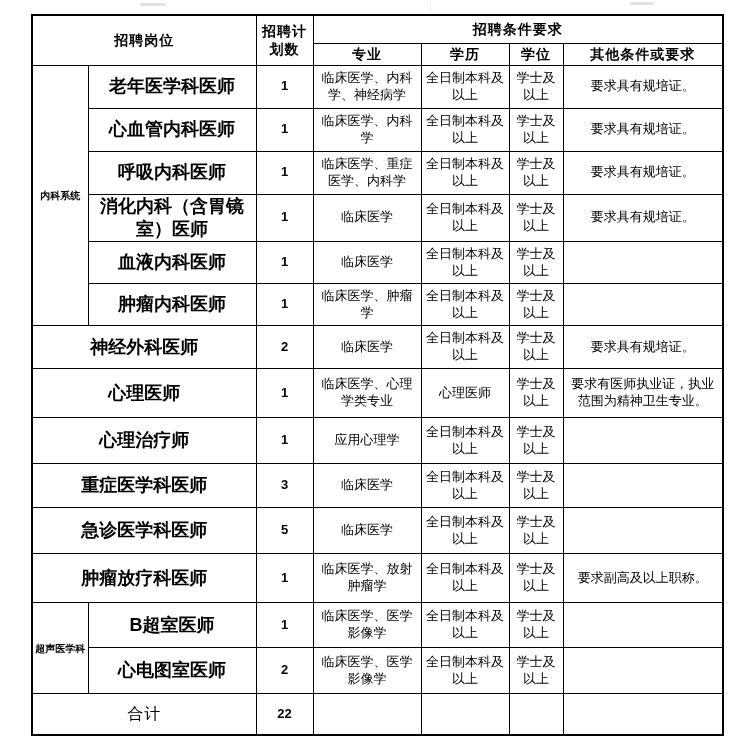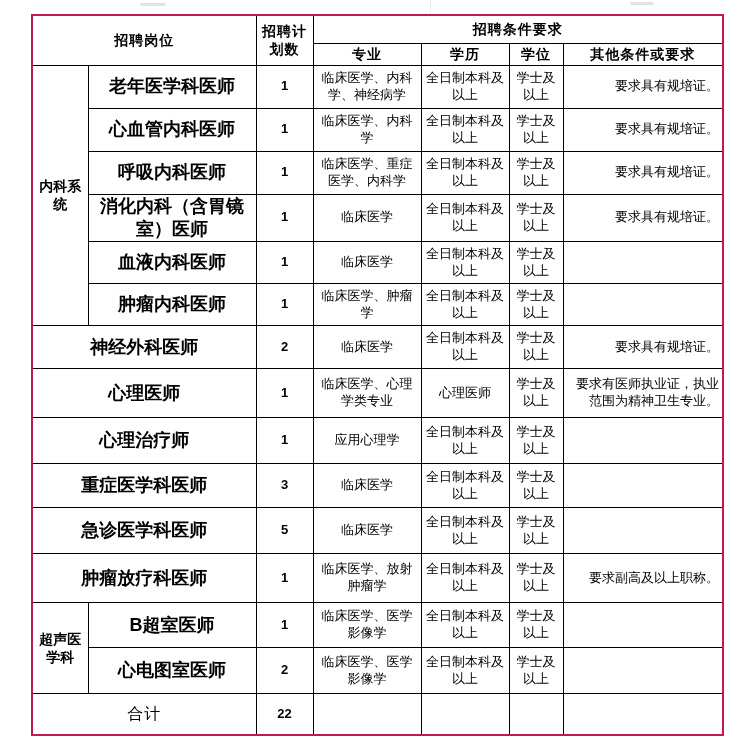--- a/index.html
+++ b/index.html
@@ -17,38 +17,38 @@
   .smudge { position: absolute; background: #e3e3e3; border-radius: 2px; }
   .s1 { left: 140px; top: 3px; width: 26px; height: 3px; }
   .s2 { left: 630px; top: 2px; width: 24px; height: 3px; }
   .s3 { left: 430px; top: 0px; width: 1px; height: 13px; background:#ededed; }
 
   table.recruit {
     position: absolute; left: 31px; top: 14px;
     width: 691px;
     border-collapse: collapse;
     table-layout: fixed;
-    border: 2px solid #be185d;
+    border: 2px solid #000000;
   }
   td {
     border: 1px solid #000;
     text-align: center;
     vertical-align: middle;
     padding: 0 2px;
     font-size: 13px;
     line-height: 1.3;
     overflow: hidden;
     word-break: break-word;
   }
   td.hdr { font-weight: bold; font-size: 14px; letter-spacing: 1px; }
-  td.grp { font-weight: bold; font-size: 14px; padding: 0 1px; }
+  td.grp { font-weight: bold; font-size: 10px; padding: 0 1px; }
   td.pos { font-weight: bold; font-size: 18px; padding: 0 1px; }
   td.cnt { font-weight: bold; font-size: 13px; }
   td.deg { padding: 0 2px; }
-  td.oth { text-align: right; padding: 0 3px; }
+  td.oth { text-align: center; padding: 0 3px; }
   td.total-label { font-weight: normal; font-size: 16px; letter-spacing: 1px; }
 </style>
 </head>
 <body>
 
 <div class="page">
   <div class="smudge s1"></div>
   <div class="smudge s2"></div>
   <div class="smudge s3"></div>
 

